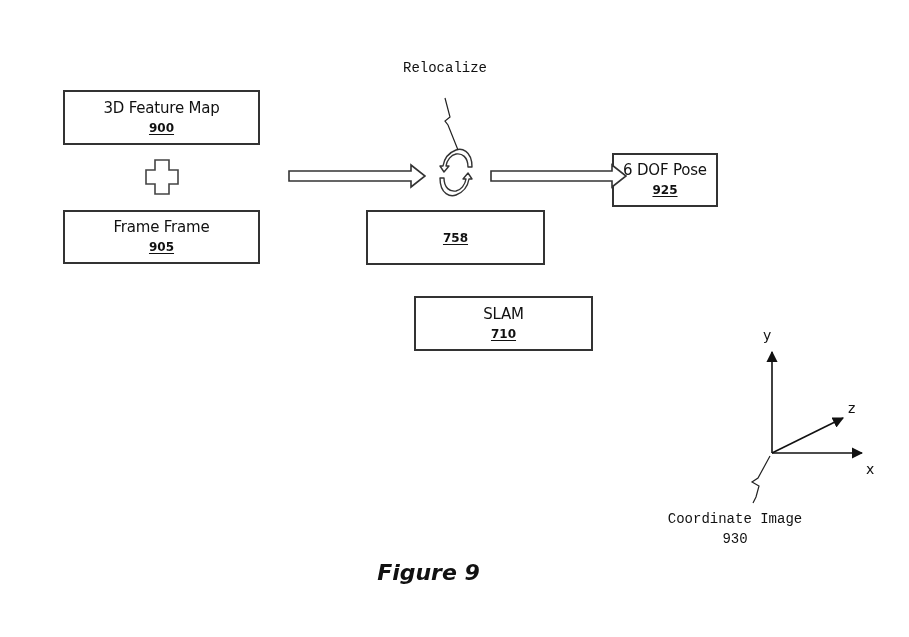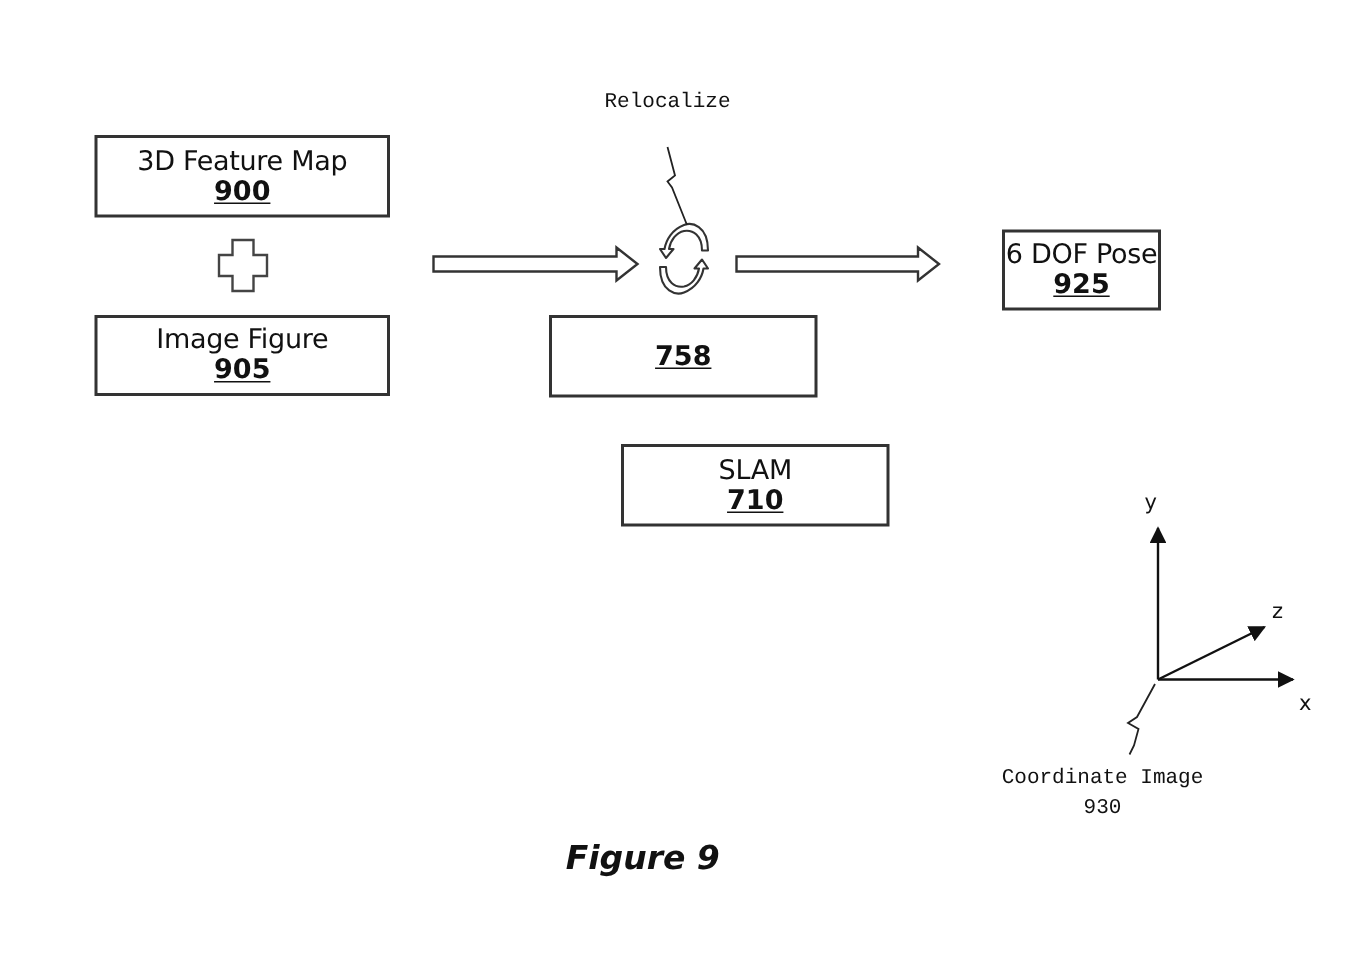--- a/index.html
+++ b/index.html
@@ -1,53 +1,53 @@
 <!DOCTYPE html>
 <html><head>
   <meta charset="utf-8">
   <style>
     html, body { margin: 0; padding: 0; background: #ffffff; }
     body { width: 909px; height: 637px; position: relative; overflow: hidden;
            font-family: "DejaVu Sans", "Liberation Sans", sans-serif; color: #111; }
     .box { position: absolute; box-sizing: border-box; border: 2px solid #333;
            background: #fff; display: flex; flex-direction: column;
            align-items: center; justify-content: center; text-align: center; }
-    .box .label { font-size: 18px; line-height: 20px; letter-spacing: -0.2px; }
-    .box .ref { font-size: 18px; line-height: 20px; text-decoration: underline;
+    .box .label { font-size: 15px; line-height: 20px; letter-spacing: -0.2px; }
+    .box .ref { font-size: 12px; line-height: 20px; text-decoration: underline;
                 text-underline-offset: 2px; font-weight: bold; }
     .free-label { position: absolute; text-align: center; font-size: 14px; line-height: 20px; font-family: Liberation Mono, monospace; }
     svg.overlay { position: absolute; left: 0; top: 0; }
     .axis-label { position: absolute; font-size: 14px; line-height: 16px; }
     .caption { position: absolute; left: 0; width: 909px; top: 560px; text-align: center;
                font-size: 22px; font-weight: bold; font-style: italic;
                margin-left: -26px; }
   </style>
 </head>
 <body>
 
 <div class="box" style="left:63px; top:90px; width:197px; height:55px;">
   <span class="label">3D Feature Map</span>
   <span class="ref">900</span>
 </div>
 
 <div class="box" style="left:63px; top:210px; width:197px; height:54px;">
-  <span class="label">Image Figure</span>
+  <span class="label">Frame Frame</span>
   <span class="ref">905</span>
 </div>
 
 <div class="box" style="left:366px; top:210px; width:179px; height:55px;">
   <span class="ref">758</span>
 </div>
 
 <div class="box" style="left:366px; top:296px; width:179px; height:55px;margin-left:48px;">
   <span class="label">SLAM</span>
   <span class="ref">710</span>
 </div>
 
-<div class="box" style="left:668px; top:153px; width:106px; height:54px;">
+<div class="box" style="left:612px; top:153px; width:106px; height:54px;">
   <span class="label">6 DOF Pose</span>
   <span class="ref">925</span>
 </div>
 
 <div class="free-label" style="left:385px; top:58px; width:120px;">
   <div>Relocalize</div>
 </div>
 
 <div class="free-label" style="left:650px; top:509px; width:170px;">
   <div>Coordinate Image</div>

